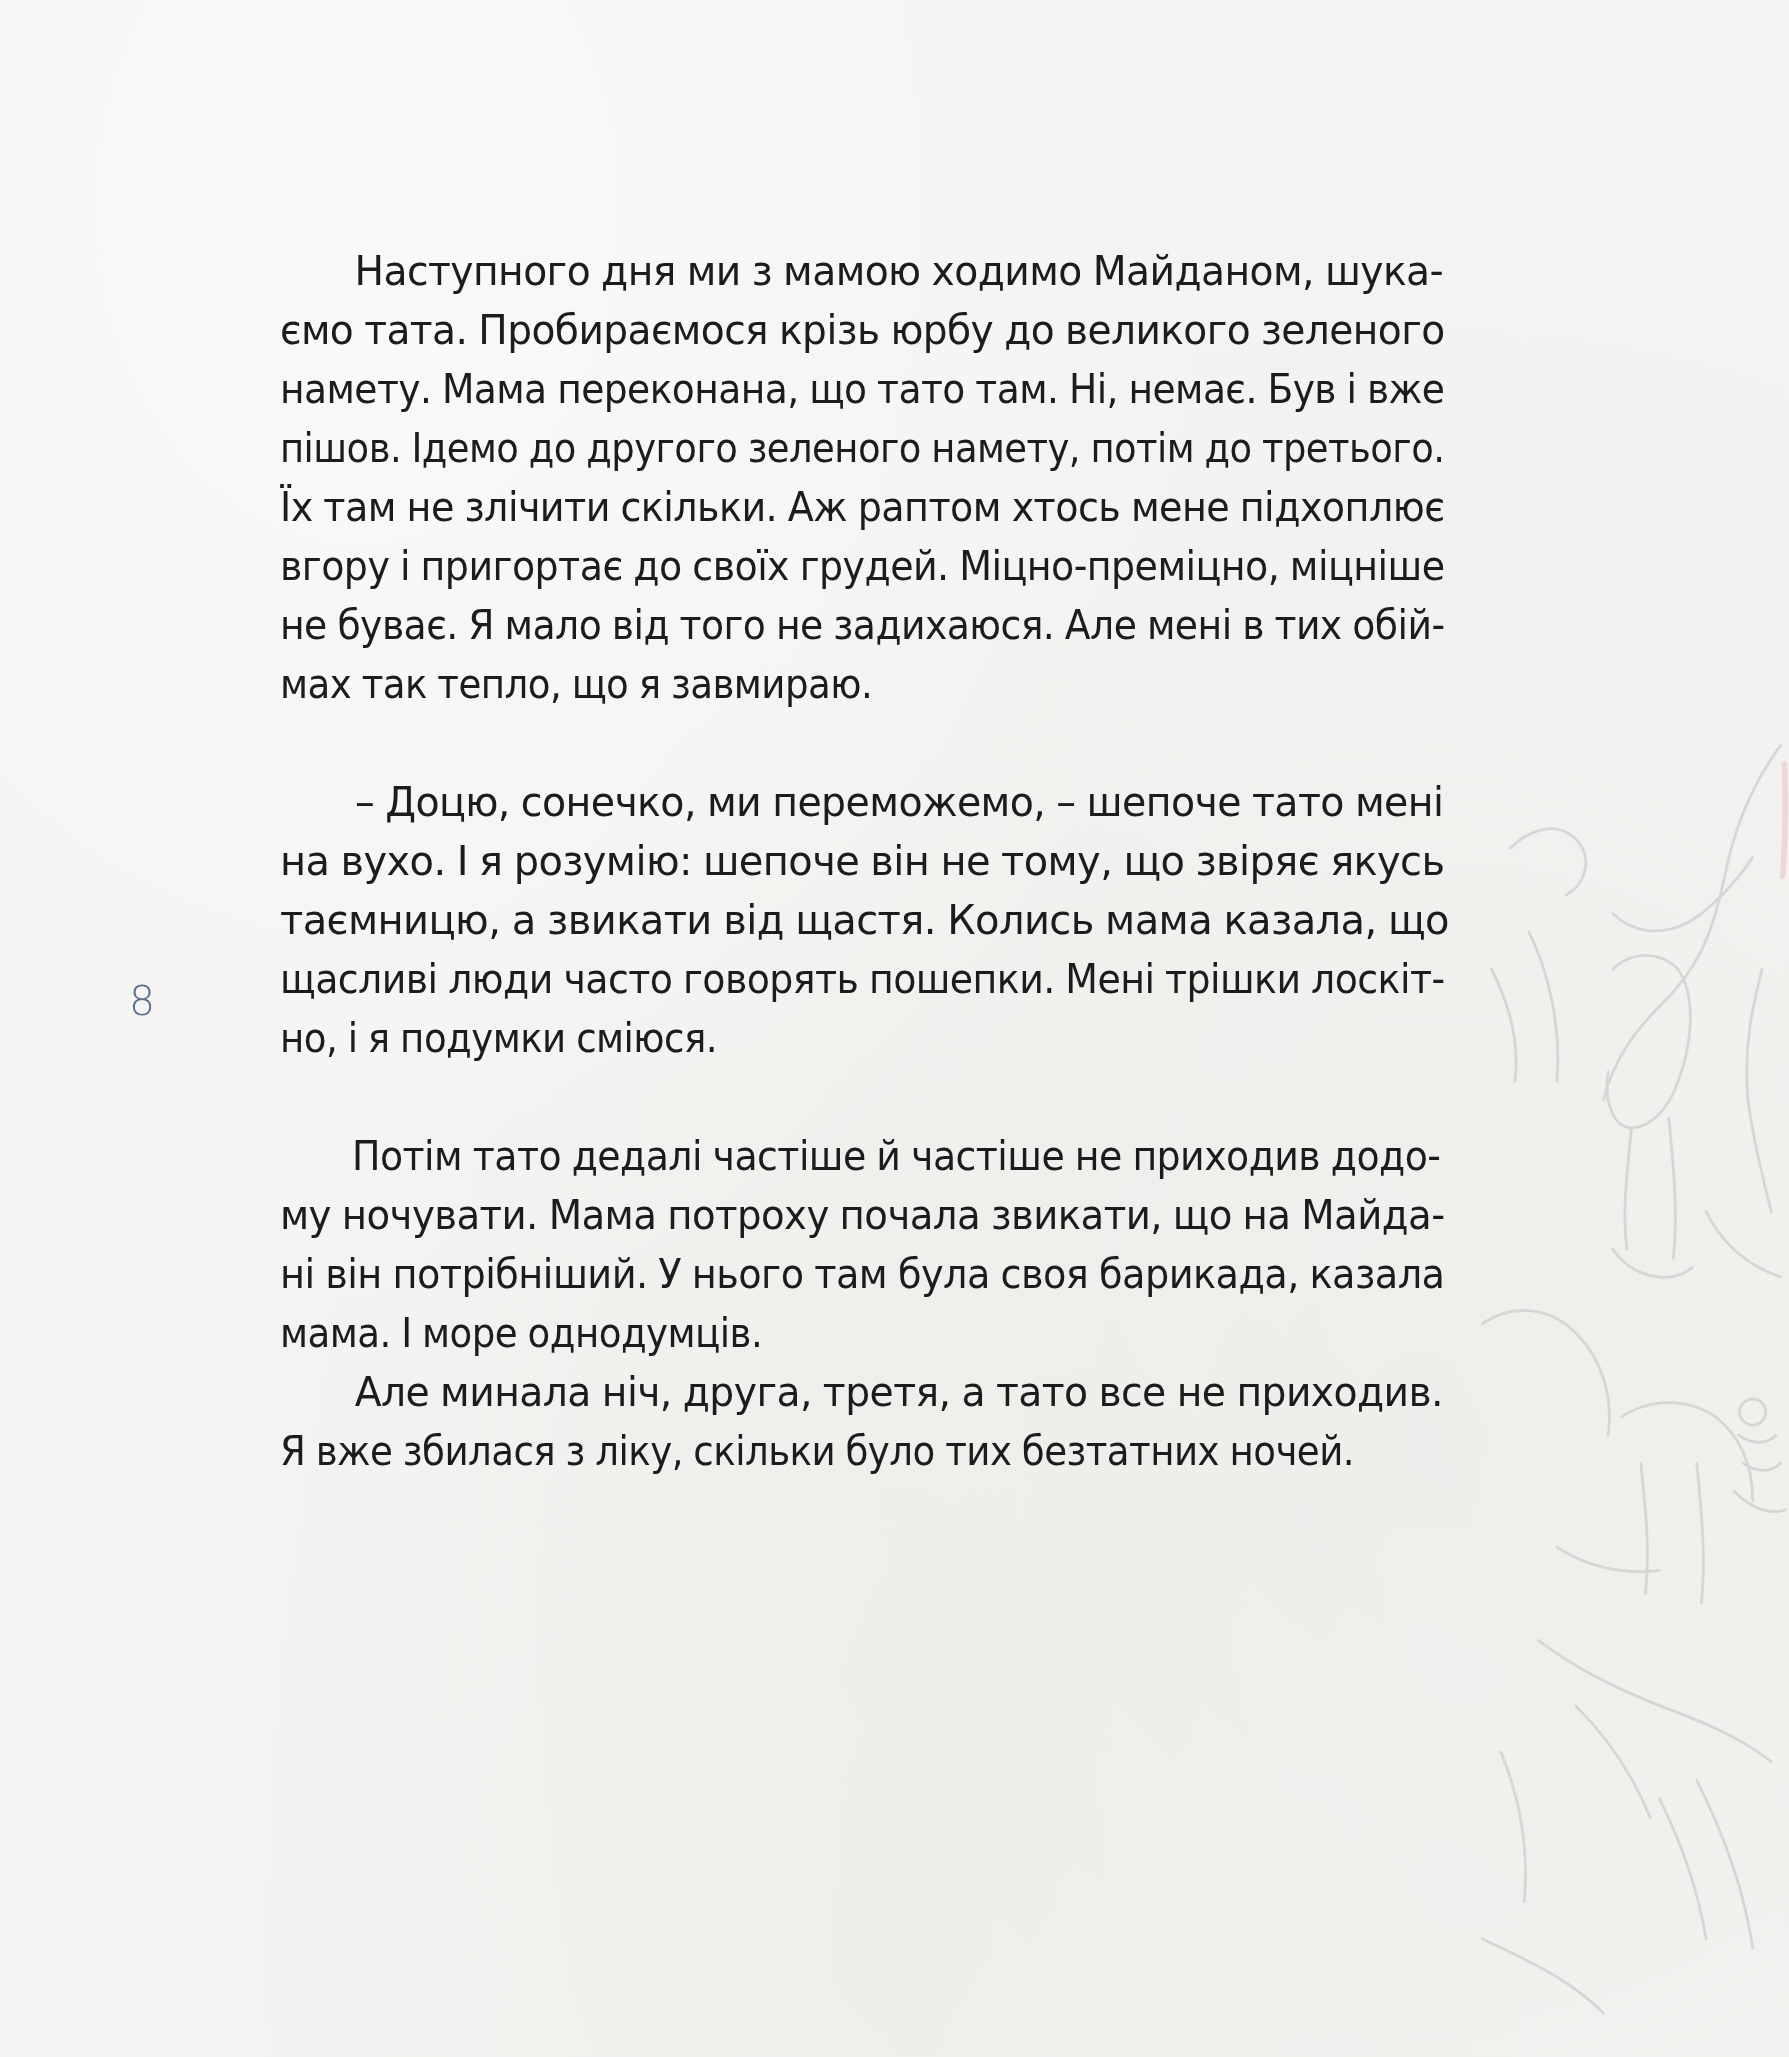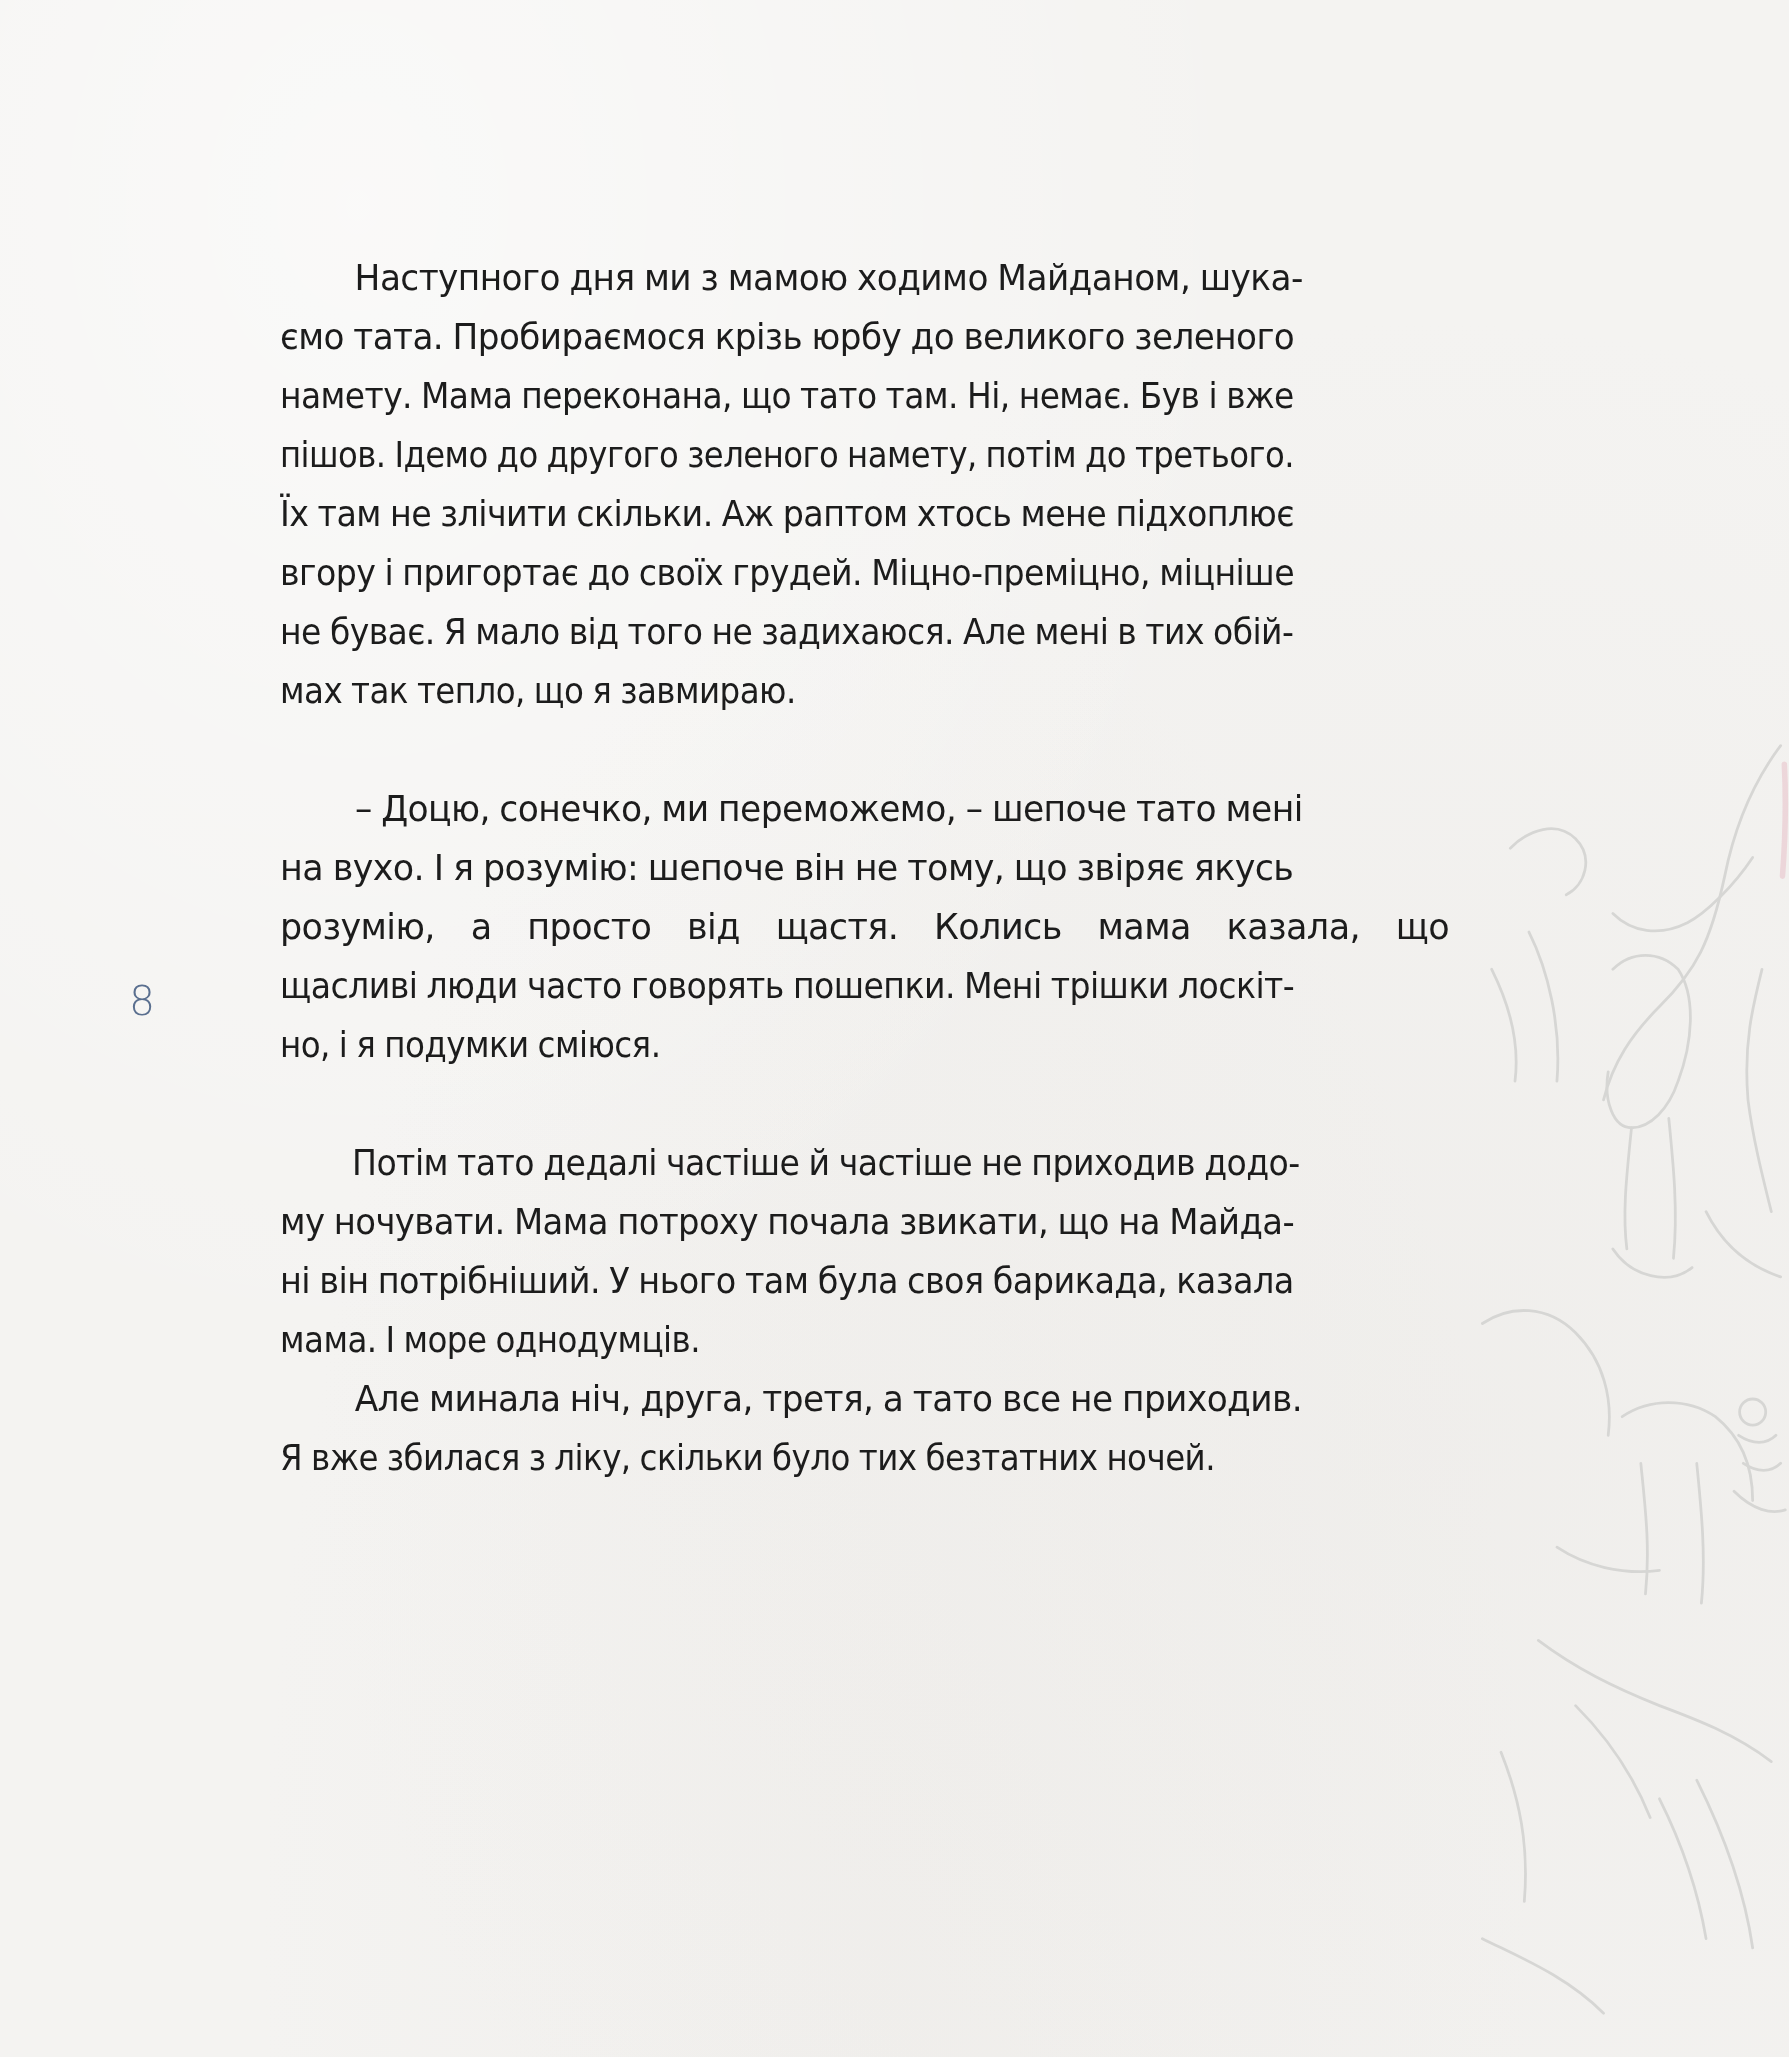--- a/index.html
+++ b/index.html
@@ -38,23 +38,23 @@
       left: 129px;
       top: 981px;
       font-size: 41px;
       line-height: 1;
       font-family: "DejaVu Sans", sans-serif;
       font-weight: 300;
     }
     .text-column {
       position: absolute;
       left: 280px;
-      top: 249px;
+      top: 242px;
       width: 1169px;
-      font-size: 35px;
+      font-size: 40px;
       line-height: 59px;
       letter-spacing: -0.6px;
       word-spacing: -0.9px;
     }
     .line {
       display: block;
       white-space: nowrap;
       height: 59px;
       transform-origin: left center;
     }
@@ -117,21 +117,21 @@
     <span class="line" style="transform: scaleX(0.93);">мах так тепло, що я завмираю.</span>
   </div>
 
 
 
   <span class="blank"></span>
 
   <div>
     <span class="line justify indent" style="white-space: nowrap; text-align-last: left; transform: scaleX(0.9864); width: 1184px;">– Доцю, сонечко, ми переможемо, – шепоче тато мені</span>
     <span class="line justify" style="white-space: nowrap; text-align-last: left; transform: scaleX(0.9981); width: 1171px;">на вухо. І я розумію: шепоче він не тому, що звіряє якусь</span>
-    <span class="line justify">розумію, а просто від щастя. Колись мама казала, що</span>
+    <span class="line justify">таємницю, а звикати від щастя. Колись мама казала, що</span>
     <span class="line justify" style="white-space: nowrap; text-align-last: left; transform: scaleX(0.9475); width: 1234px;">щасливі люди часто говорять пошепки. Мені трішки лоскіт-</span>
     <span class="line" style="transform: scaleX(0.93);">но, і я подумки сміюся.</span>
   </div>
 
   <span class="blank"></span>
 
   <div>
     <span class="line justify indent" style="white-space: nowrap; text-align-last: left; transform: scaleX(0.9477); width: 1229px;">Потім тато дедалі частіше й частіше не приходив додо-</span>
     <span class="line justify" style="white-space: nowrap; text-align-last: left; transform: scaleX(0.9675); width: 1208px;">му ночувати. Мама потроху почала звикати, що на Майда-</span>
     <span class="line justify" style="white-space: nowrap; text-align-last: left; transform: scaleX(0.9572); width: 1221px;">ні він потрібніший. У нього там була своя барикада, казала</span>

